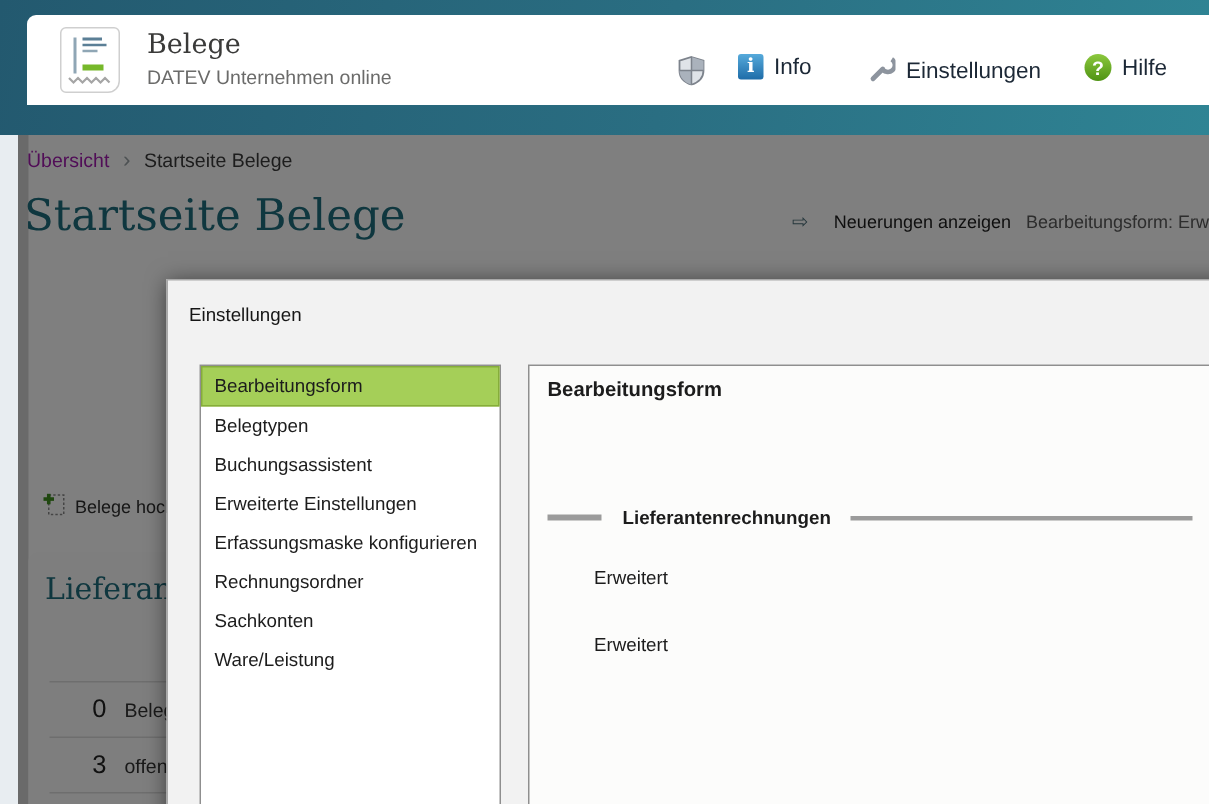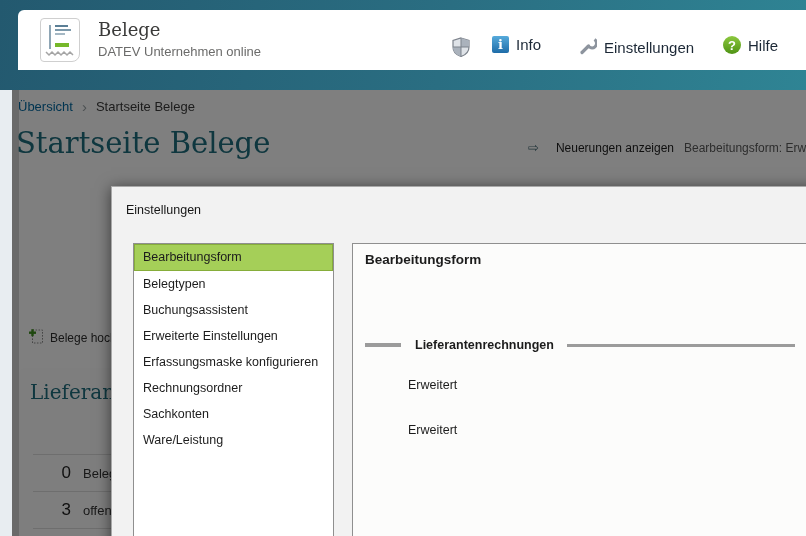--- a/index.html
+++ b/index.html
@@ -37,21 +37,21 @@
     background:linear-gradient(#8cc83e,#4f9314); color:#fff;
     font-weight:bold; font-size:13px; display:flex; align-items:center; justify-content:center; }
 
   
   .content { position:absolute; left:0; top:90px; width:806px; height:446px; background:#fff; }
   .scroll-strip { position:absolute; left:0; top:0; width:12px; height:446px; background:#e8edf1; }
   .gutter { position:absolute; left:12px; top:0; width:7px; height:446px; background:#d5d5d5; }
 
   .breadcrumb { position:absolute; left:18px; top:9px; display:flex; align-items:center; gap:9px;
     font-size:13px; }
-  .bc-link { color:#0369a1; cursor:pointer; }
+  .bc-link { color:#a21caf; cursor:pointer; }
   .bc-sep { color:#9aa3a6; font-size:15px; line-height:13px; }
   .bc-current { color:#3a3a3a; }
 
   .page-title { position:absolute; left:16px; top:36px;
     font-family:"DejaVu Serif", serif; font-size:29px; color:#1f6e7e; }
 
   .top-links { position:absolute; left:528px; top:50px; display:flex; align-items:center;
     white-space:nowrap; font-size:12px; }
   .news-arrow { color:#4d6f7a; font-size:13px; margin-right:5px; }
   .news-link { color:#1d1d1d; cursor:pointer;margin-left:12px; }
@@ -89,21 +89,21 @@
 
   .dialog-panel { position:absolute; left:240px; top:56px; width:566px; height:460px;
     background:#fcfcfb; border:1px solid #8f8f8f; }
   .panel-heading { position:absolute; left:12px; top:8px; font-size:13.5px; font-weight:bold; color:#1c1c1c; }
   .panel-sections { position:absolute; left:12px; top:94px; width:430px; }
   .panel-section { margin-bottom:31px; }
   .section-head { display:flex; align-items:center; height:14px; }
   .sec-line-left { width:36px; height:4px; background:#9b9b9b; }
   .sec-title { font-size:12.5px; font-weight:bold; color:#1c1c1c; margin:0 13px 0 14px; white-space:nowrap; }
   .sec-line-right { flex:1; height:3px; background:#9b9b9b; }
-  .section-value { margin:26px 0 0 43px; font-size:12.5px; color:#1c1c1c; }
+  .section-value { margin:26px 0 0 31px; font-size:12.5px; color:#1c1c1c; }
 </style>
 </head>
 <body>
 
 <div class="topbar"></div>
 
 <div class="header-card">
   <div class="logo">
     <svg width="38" height="42" viewBox="0 0 38 42">
       <line x1="9" y1="6" x2="9" y2="30" stroke="#8fa6b5" stroke-width="2"></line>

